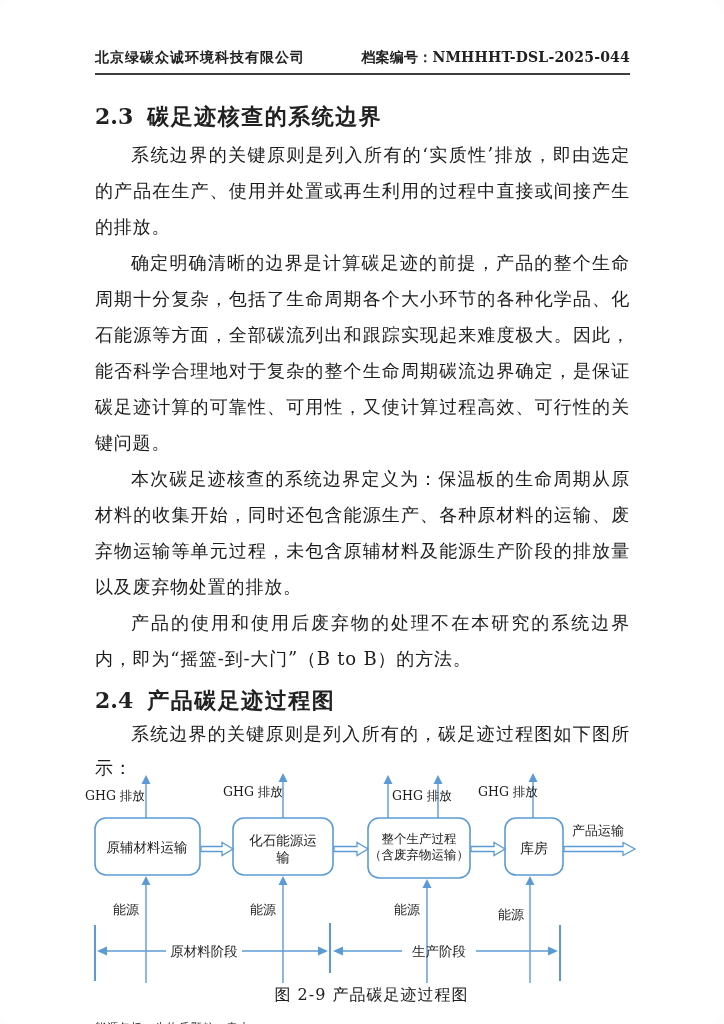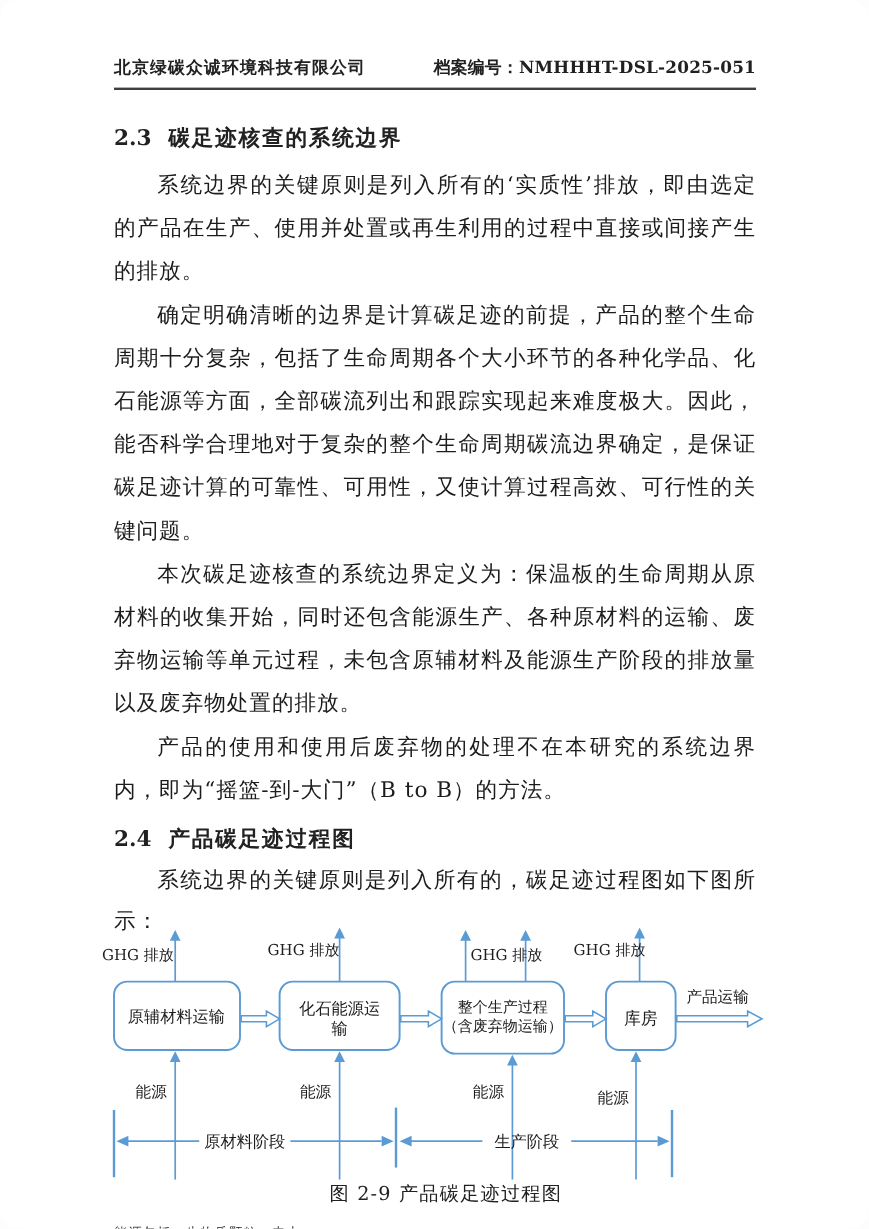--- a/index.html
+++ b/index.html
@@ -11,21 +11,21 @@
     color:#212121;
     border-radius:16px;
   }
   .content { position:absolute; left:95px; top:0; width:535px; }
   .doc-header {
     margin-top:46px; display:flex; justify-content:space-between; align-items:flex-end;
     padding-bottom:5px; border-bottom:2px solid #3f3f3f;
     font-size:14px; font-weight:600; letter-spacing:1px; line-height:22px;
   }
   .doc-header .archive { letter-spacing:0.2px; }
-  h2.sec { font-size:18px; font-weight:bold; line-height:26px; letter-spacing:1.5px; }
+  h2.sec { font-size:22px; font-weight:bold; line-height:26px; letter-spacing:1.5px; }
   h2.sec .num { letter-spacing:0; margin-right:14px; }
   h2.s23 { margin-top:28px; }
   h2.s24 { margin-top:10px; }
   .paras { margin-top:8px; }
   .paras p, p.intro {
     font-size:18px; line-height:36px; letter-spacing:0.8px;
     text-align:justify; text-indent:2em; color:#1c1c1c;
   }
   p.intro { margin-top:4px; line-height:34px; }
   .diagram-wrap { position:relative; margin-left:-15px; margin-top:-12px; width:560px; }
@@ -38,21 +38,21 @@
   .page-num { margin-top:8px; text-align:center; font-size:12.5px; line-height:18px; color:#0f172a; }
 </style>
 </head>
 <body>
 
 <div class="page">
   <div class="content">
 
     <div class="doc-header">
       <span class="company">北京绿碳众诚环境科技有限公司</span>
-      <span class="archive">档案编号：NMHHHT-DSL-2025-051</span>
+      <span class="archive">档案编号：NMHHHT-DSL-2025-044</span>
     </div>
 
     <h2 class="sec s23"><span class="num">2.3</span><span>碳足迹核查的系统边界</span></h2>
 
     <div class="paras">
       <p>系统边界的关键原则是列入所有的‘实质性’排放，即由选定的产品在生产、使用并处置或再生利用的过程中直接或间接产生的排放。</p>
       <p>确定明确清晰的边界是计算碳足迹的前提，产品的整个生命周期十分复杂，包括了生命周期各个大小环节的各种化学品、化石能源等方面，全部碳流列出和跟踪实现起来难度极大。因此，能否科学合理地对于复杂的整个生命周期碳流边界确定，是保证碳足迹计算的可靠性、可用性，又使计算过程高效、可行性的关键问题。</p>
       <p>本次碳足迹核查的系统边界定义为：保温板的生命周期从原材料的收集开始，同时还包含能源生产、各种原材料的运输、废弃物运输等单元过程，未包含原辅材料及能源生产阶段的排放量以及废弃物处置的排放。</p>
       <p>产品的使用和使用后废弃物的处理不在本研究的系统边界内，即为“摇篮-到-大门”（B to B）的方法。</p>
     </div>

